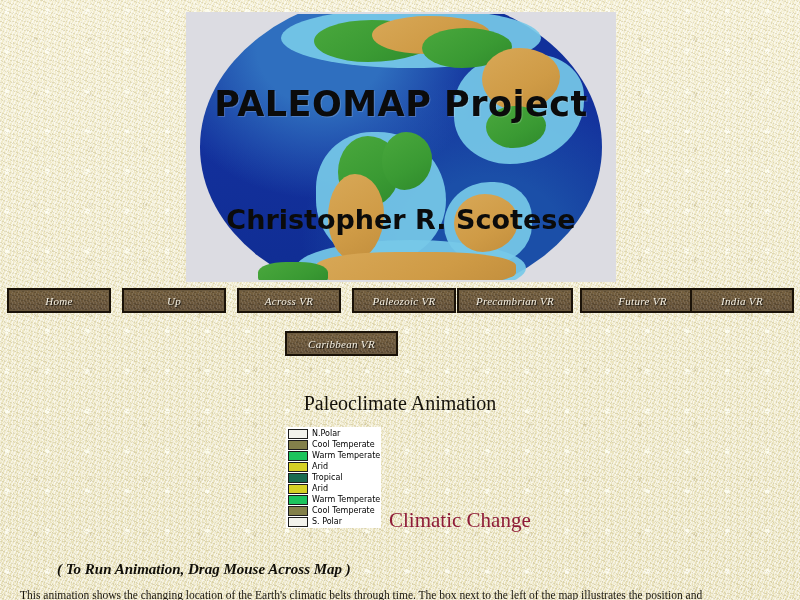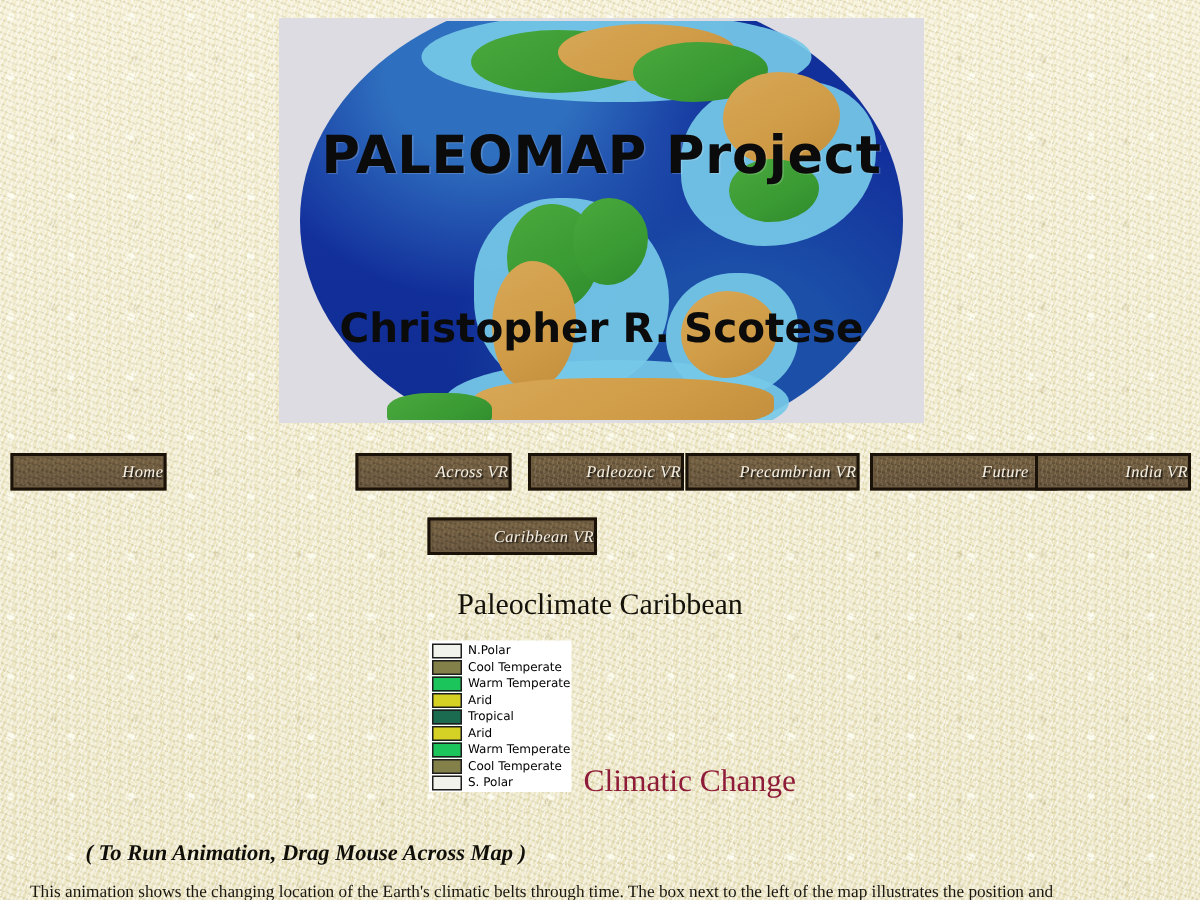--- a/index.html
+++ b/index.html
@@ -93,28 +93,28 @@
     position: absolute;
     left: 0;
     width: 800px;
     height: 25px;
   }
   .navrow.row1 { top: 288px; }
   .navrow.row2 { top: 331px; }
 
   .navbtn {
     position: absolute;
-    top: 14px;
+    top: 0;
     height: 25px;
     box-sizing: border-box;
     border: 2px solid #1a1208;
     box-shadow: inset 0 0 0 1px #6b5a3f;
     display: flex;
     align-items: center;
-    justify-content: flex-end;
+    justify-content: center;
     cursor: pointer;
     overflow: hidden;
   }
   .navbtn.brown {
     background-color: #6e5a3d;
     background-image:
       repeating-linear-gradient(102deg, rgba(255,255,255,0.10) 0 1px, rgba(0,0,0,0) 1px 3px),
       repeating-linear-gradient(14deg, rgba(0,0,0,0.16) 0 1px, rgba(0,0,0,0) 1px 4px),
       linear-gradient(#75603f, #65523a);
     background-size: 6px 6px, 9px 9px, 100% 100%;
@@ -240,20 +240,23 @@
   </div>
 
   <div class="banner-title">PALEOMAP Project</div>
   <div class="banner-author">Christopher R. Scotese</div>
 </div>
 
 <div class="navrow row1" id="nav-row-1">
     <div class="navbtn brown" style="left: 7px; width: 104px;">
       <span class="lbl">Home</span>
     </div>
+    <div class="navbtn brown" style="left: 122px; width: 104px;">
+      <span class="lbl">Up</span>
+    </div>
     <div class="navbtn brown" style="left: 237px; width: 104px;">
       <span class="lbl">Across VR</span>
     </div>
     <div class="navbtn brown" style="left: 352px; width: 104px;">
       <span class="lbl">Paleozoic VR</span>
     </div>
     <div class="navbtn brown" style="left: 457px; width: 116px;">
       <span class="lbl">Precambrian VR</span>
     </div>
     <div class="navbtn brown" style="left: 580px; width: 125px;">
@@ -263,21 +266,21 @@
       <span class="lbl">India VR</span>
     </div>
   </div>
 
 <div class="navrow row2" id="nav-row-2">
     <div class="navbtn brown" style="left: 285px; width: 113px;">
       <span class="lbl">Caribbean VR</span>
     </div>
   </div>
 
-<div class="page-title">Paleoclimate Caribbean</div>
+<div class="page-title">Paleoclimate Animation</div>
 
 <div class="legend" id="legend-box">
     <div class="legend-row">
       <span class="legend-swatch" style="background: rgb(242, 242, 236);"></span>
       <span class="legend-label">N.Polar</span>
     </div>
     <div class="legend-row">
       <span class="legend-swatch" style="background: rgb(131, 128, 74);"></span>
       <span class="legend-label">Cool Temperate</span>
     </div>

